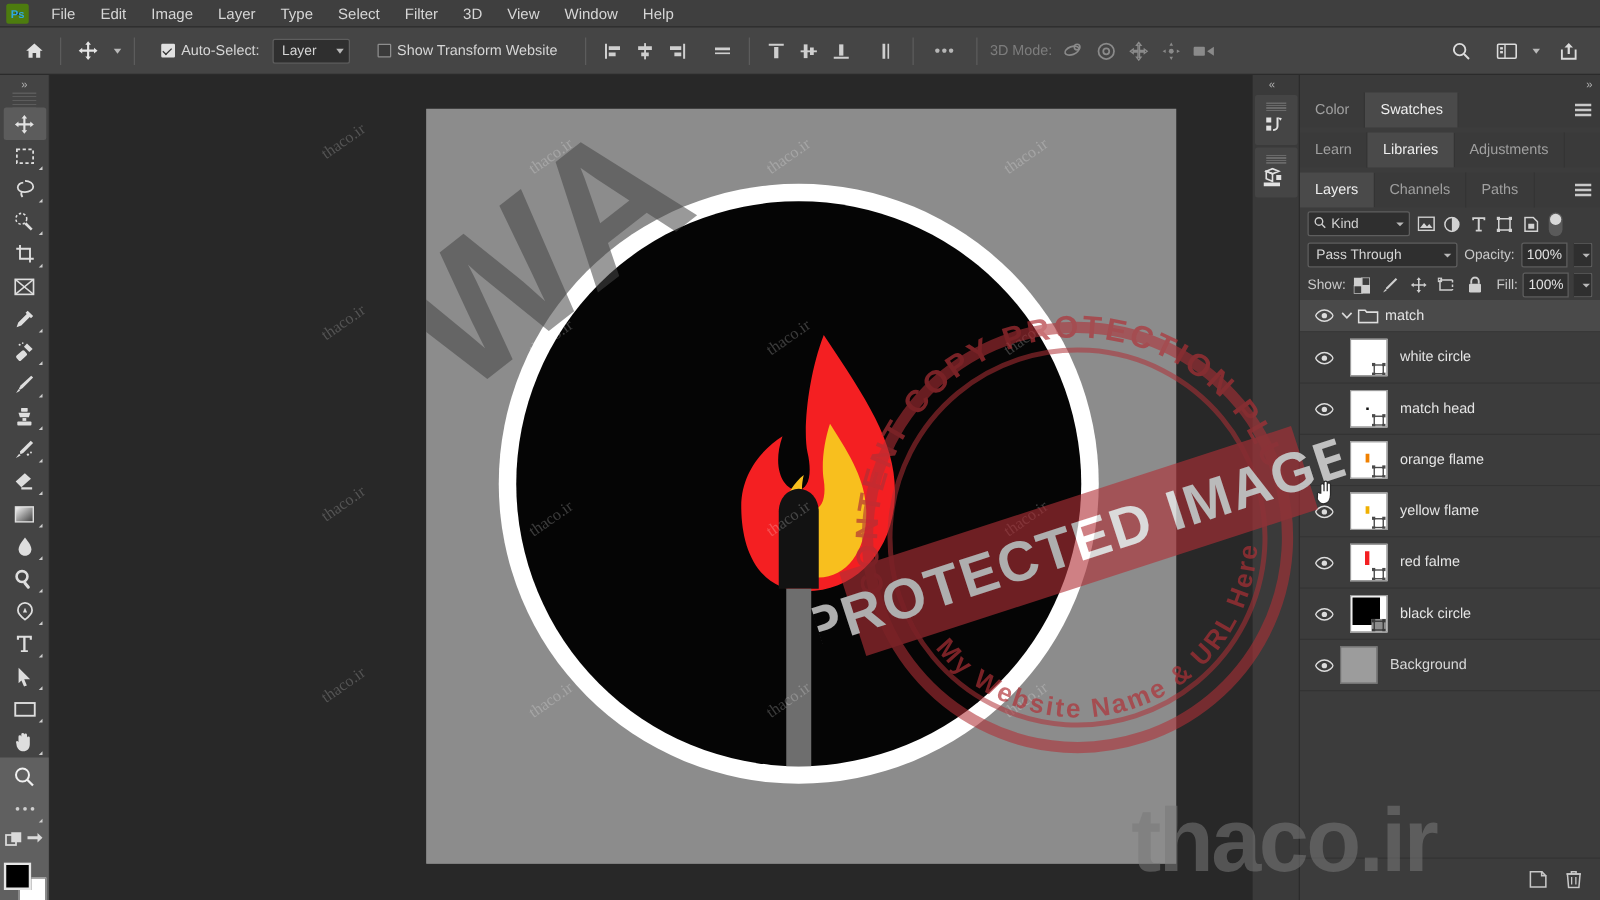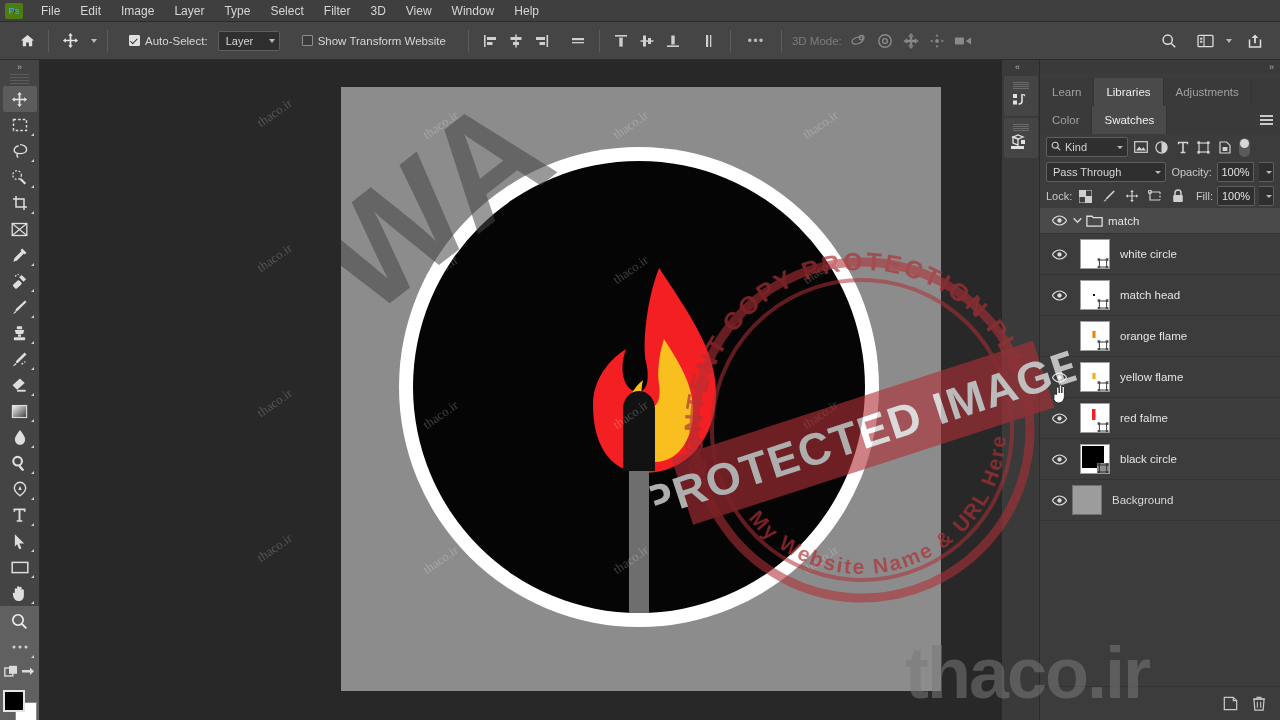--- a/index.html
+++ b/index.html
@@ -602,41 +602,54 @@
           <path d="M3 3 V9 L8 11 V5 Z" fill="none" stroke="#e2e2e2" stroke-width="1.3"></path>
           <rect x="11" y="6" width="4" height="4" fill="#e2e2e2"></rect>
           <rect x="1" y="12" width="13" height="3" fill="#e2e2e2"></rect>
         </svg>
     </div>
   </div>
 
   <div class="rightpanel">
     <div class="panel-topbar">»</div>
 
-    <div class="tabrow" style="margin-top:4px">
-      <div class="tab">Learn</div>
-      <div class="tab active">Libraries</div>
-      <div class="tab">Adjustments</div>
-      <div class="tab tab-fill"></div>
-      <div class="tab-menu"></div>
-    </div>
-
     <div class="tabrow">
       <div class="tab">Color</div>
       <div class="tab active">Swatches</div>
       <div class="tab tab-fill"></div>
       <div class="tab-menu">
           <div class="hamburger">
             <i></i>
             <i></i>
             <i></i>
           </div>
         </div>
     </div>
 
+    <div class="tabrow" style="margin-top:4px">
+      <div class="tab">Learn</div>
+      <div class="tab active">Libraries</div>
+      <div class="tab">Adjustments</div>
+      <div class="tab tab-fill"></div>
+      <div class="tab-menu"></div>
+    </div>
+
+    <div class="tabrow" style="margin-top:4px">
+      <div class="tab active">Layers</div>
+      <div class="tab">Channels</div>
+      <div class="tab">Paths</div>
+      <div class="tab tab-fill"></div>
+      <div class="tab-menu">
+          <div class="hamburger">
+            <i></i>
+            <i></i>
+            <i></i>
+          </div>
+        </div>
+    </div>
 
     <div class="layers-body">
 
       <div class="filterrow">
         <div class="kind-sel">
           <span>
             <svg width="10" height="10" viewBox="0 0 12 12">
                 <circle cx="5" cy="5" r="3.6" fill="none" stroke="#cfcfcf" stroke-width="1.3"></circle>
                 <line x1="7.7" y1="7.7" x2="11" y2="11" stroke="#cfcfcf" stroke-width="1.4"></line>
               </svg>
@@ -685,21 +698,21 @@
           <div class="caret sm"></div>
         </div>
         <span class="lbl">Opacity:</span>
         <div class="numbox">100%</div>
         <div class="numcaret">
             <div class="caret sm"></div>
           </div>
       </div>
 
       <div class="lockrow">
-        <span class="lbl">Lock:</span>
+        <span class="lbl">Show:</span>
         <div class="lk">
           <svg width="13" height="13" viewBox="0 0 12 12">
               <rect x="0" y="0" width="6" height="6" fill="#cfcfcf"></rect>
               <rect x="6" y="6" width="6" height="6" fill="#cfcfcf"></rect>
               <rect x="6" y="0" width="6" height="6" fill="none" stroke="#cfcfcf" stroke-width="1"></rect>
               <rect x="0" y="6" width="6" height="6" fill="none" stroke="#cfcfcf" stroke-width="1"></rect>
             </svg>
         </div>
         <div class="lk">
           <svg width="14" height="14" viewBox="0 0 14 14">

